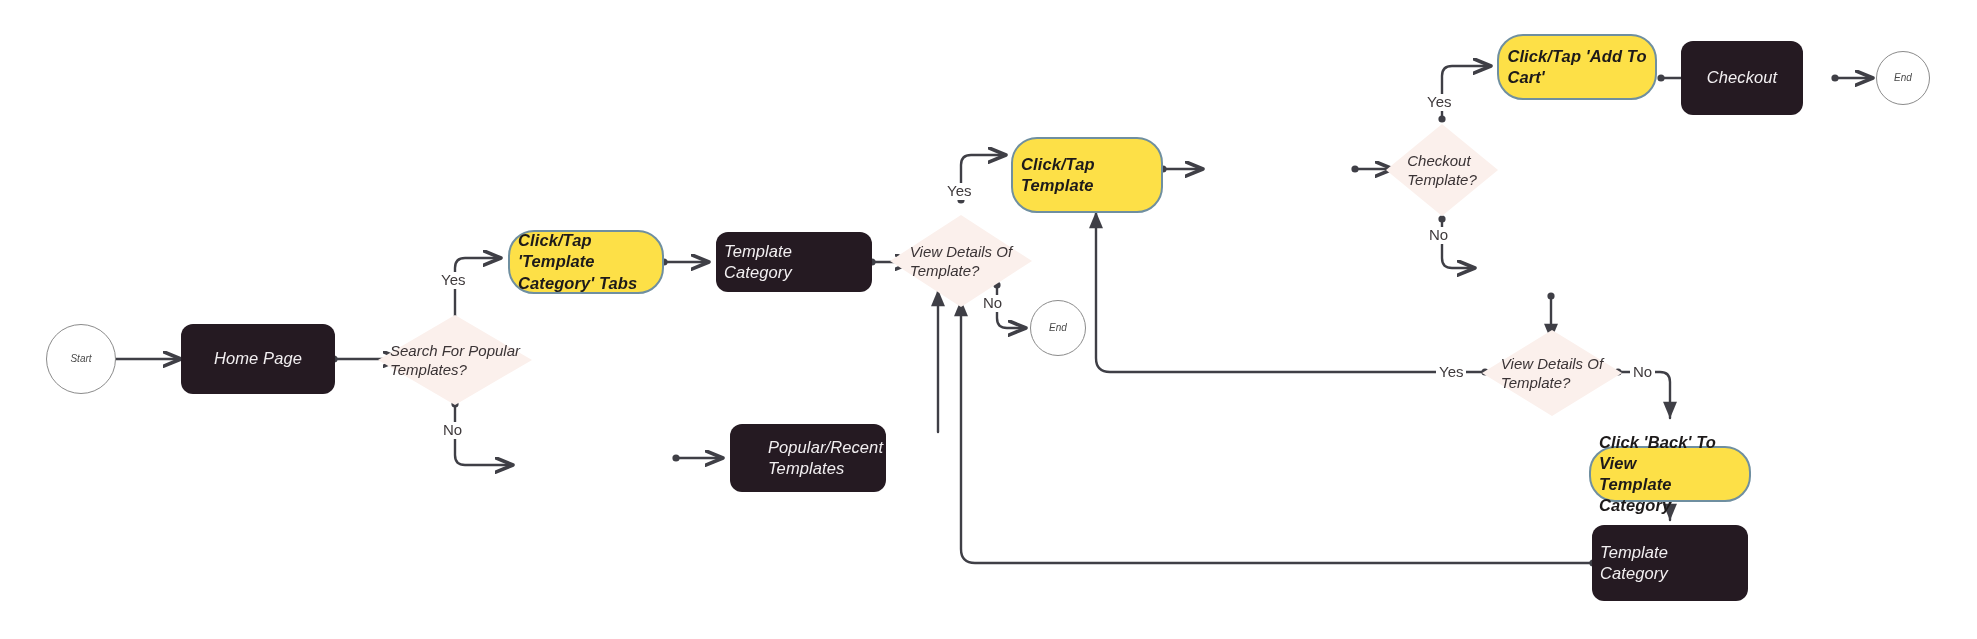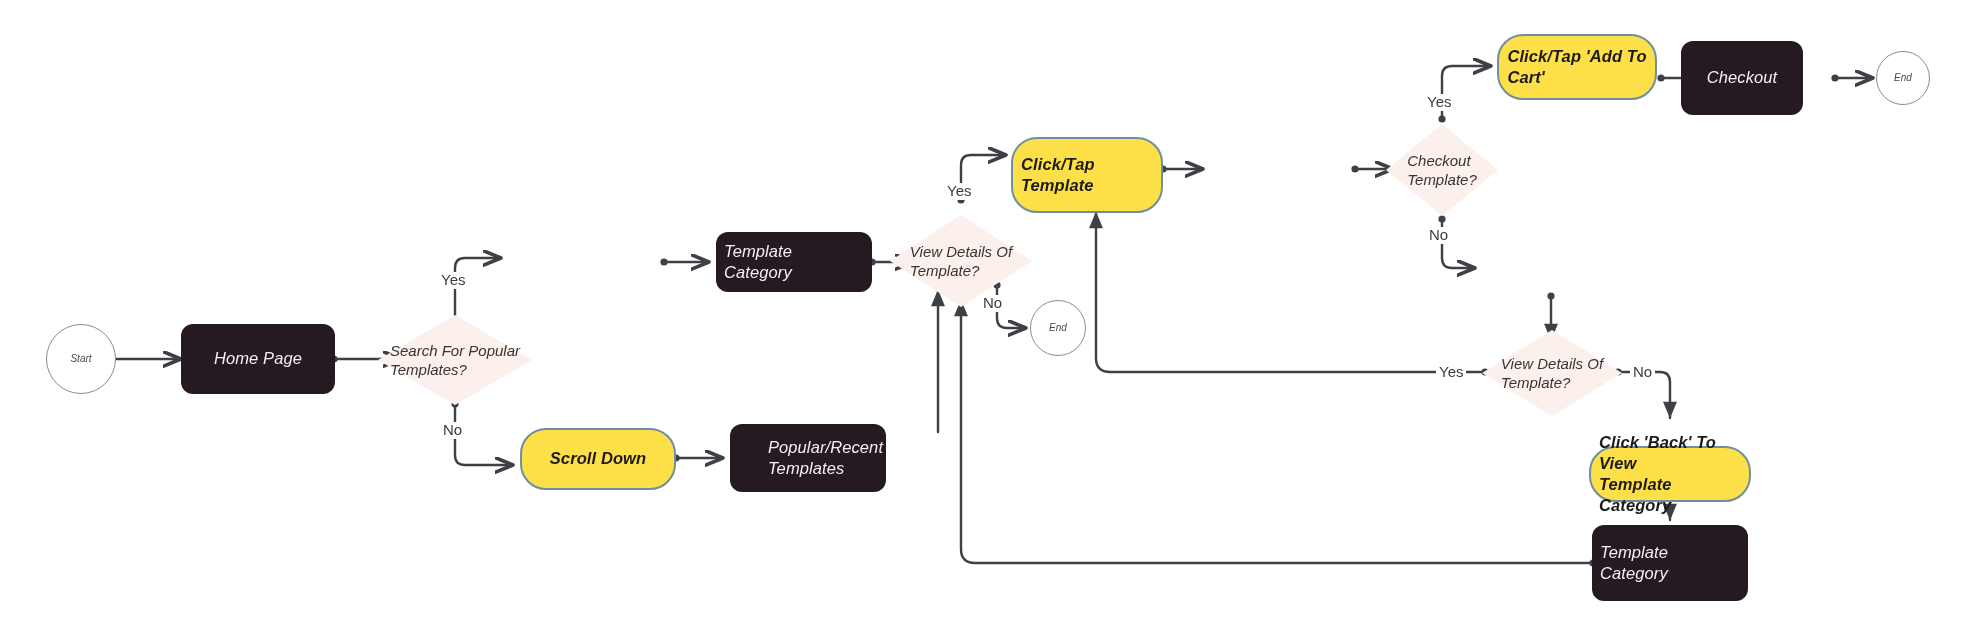--- a/index.html
+++ b/index.html
@@ -110,28 +110,31 @@
   </div>
 
   <div class="node n-diamond" style="left:378px;top:315px;width:154px;height:90px;">
     <span class="dshape"></span>
     <span class="lbl">
       <span>Search For Popular</span><br>
       <span>Templates?</span>
     </span>
   </div>
 
+  <div class="node n-yellow" style="left:508px;top:230px;width:156px;height:64px;">
+    <span class="lbl">
+      <span>Click/Tap 'Template</span><br>
+      <span>Category' Tabs</span>
+    </span>
+  </div>
 
   <div class="node n-dark" style="left:716px;top:232px;width:156px;height:60px;">
     <span class="lbl">Template Category</span>
   </div>
 
-  <div class="node n-yellow" style="left:520px;top:428px;width:156px;height:62px;">
-    <span class="lbl">Scroll Down</span>
-  </div>
 
   <div class="node n-dark" style="left:730px;top:424px;width:156px;height:68px;padding-left:35px;">
     <span class="lbl">
       <span>Popular/Recent</span><br>
       <span>Templates</span>
     </span>
   </div>
 
   <div class="node n-diamond" style="left:890px;top:215px;width:142px;height:92px;">
     <span class="dshape"></span>

